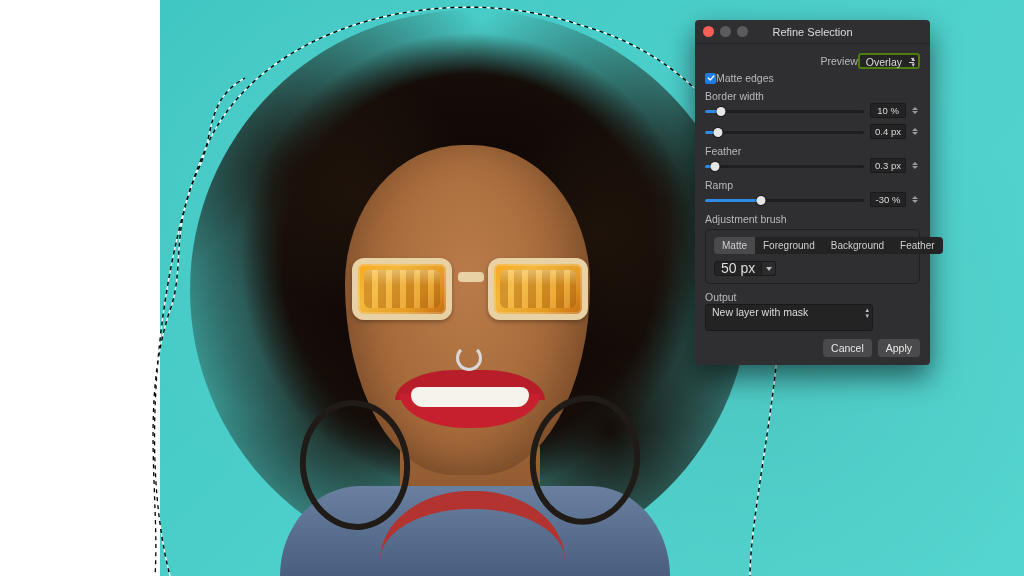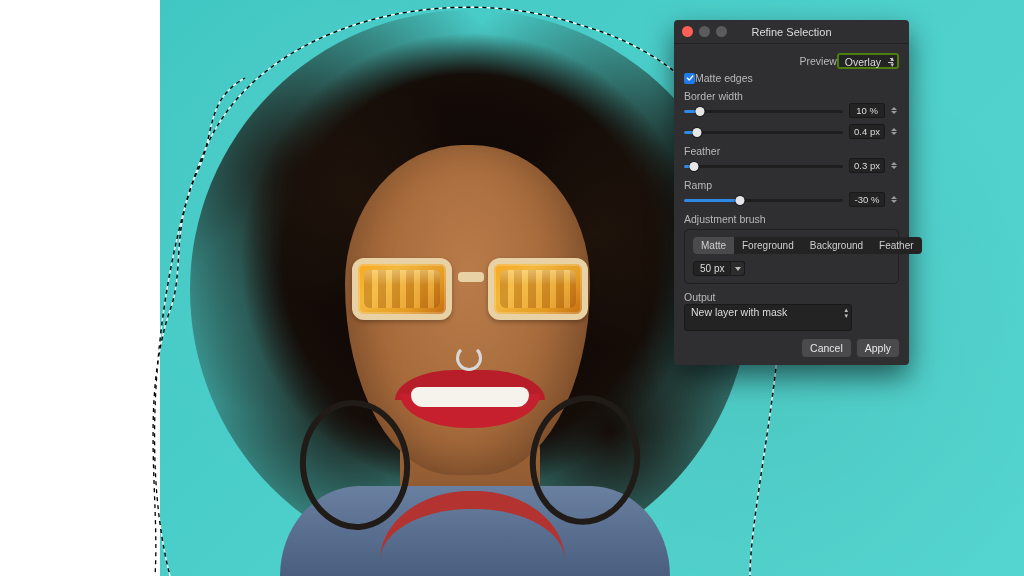--- a/index.html
+++ b/index.html
@@ -109,21 +109,21 @@
     position:absolute; left:150px; top:0; width:640px; height:576px; pointer-events:none;
   }
   .ants svg { width:100%; height:100%; }
   .ants path {
     fill:none; stroke:#fff; stroke-width:1.3; stroke-dasharray:4 4;
   }
   .ants path.dark { stroke:#000; stroke-dashoffset:4; }
 
   
   .dialog {
-    position:absolute; left:674px; top:20px; width:235px;
+    position:absolute; left:695px; top:20px; width:235px;
     background:#2f2f31; color:#d9d9d9; border-radius:4px;
     box-shadow: 0 12px 28px rgba(0,0,0,0.55);
     font-size:10.5px;
     padding-bottom:8px;
   }
   .titlebar {
     position:relative; height:24px; text-align:center; line-height:24px;
     font-size:11px; color:#dcdcdc;
     border-bottom:1px solid #232324;
   }
@@ -167,21 +167,21 @@
   .stepper span { width:0; height:0; border-left:3px solid transparent; border-right:3px solid transparent; }
   .stepper .up { border-bottom:3px solid #9a9a9a; }
   .stepper .dn { border-top:3px solid #9a9a9a; }
 
   .brush-box { border:1px solid #1f1f20; border-radius:5px; padding:7px 8px; margin:4px 0 7px 0; }
   .seg { display:flex; gap:0; background:#232324; border-radius:4px; overflow:hidden; width:fit-content; }
   .seg button { border:none; background:transparent; color:#cfcfcf; font-size:10px; padding:3px 8px; cursor:pointer; }
   .seg button.active { background:#4a4a4c; }
   .size-row { display:flex; margin-top:7px; }
   .size-select { background:#232324; border:1px solid #191919; border-radius:3px 0 0 3px;
-    height:15px; line-height:13px; padding:0 6px; font-size:10px; color:#dcdcdc; }
+    height:15px; line-height:13px; padding:0 6px; font-size:14px; color:#dcdcdc; }
   .size-btn { width:14px; height:15px; background:#2c2c2d; border:1px solid #191919; border-left:none;
     border-radius:0 3px 3px 0; display:flex; align-items:center; justify-content:center; }
   .size-btn svg { width:6px; height:4px; }
 
   .output-select {
     background:#232324; border:1px solid #191919; border-radius:3px;
     height:27px; line-height:15px; padding:0 6px; width:168px; color:#dcdcdc;
     position:relative; display:block;
   }
   .output-select .updn { position:absolute; right:4px; top:2px; font-size:7px; line-height:6px; color:#bcbcbc; letter-spacing:-1px; }

